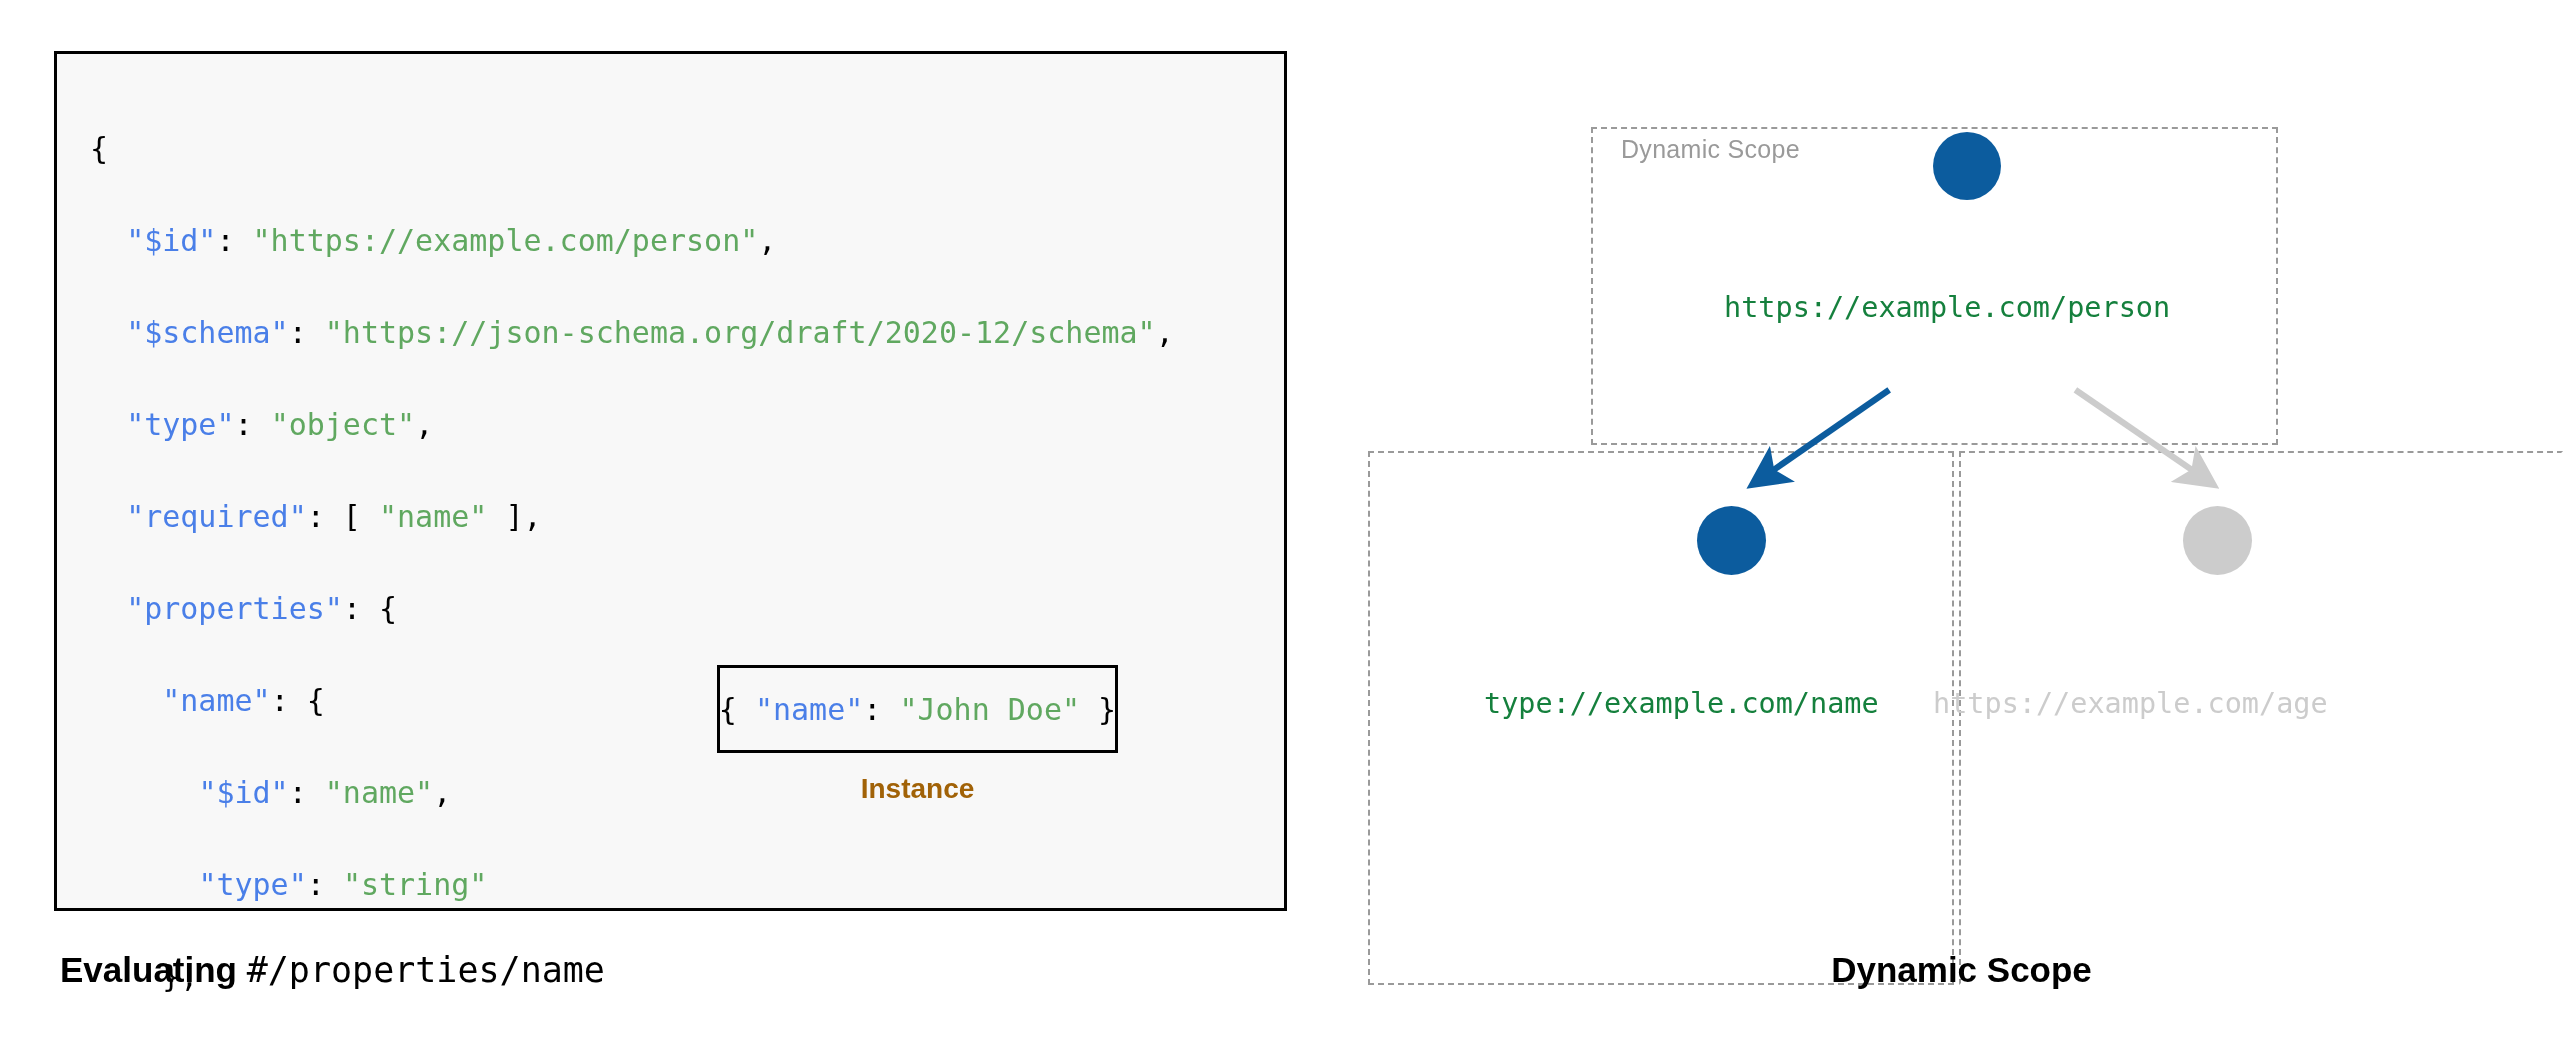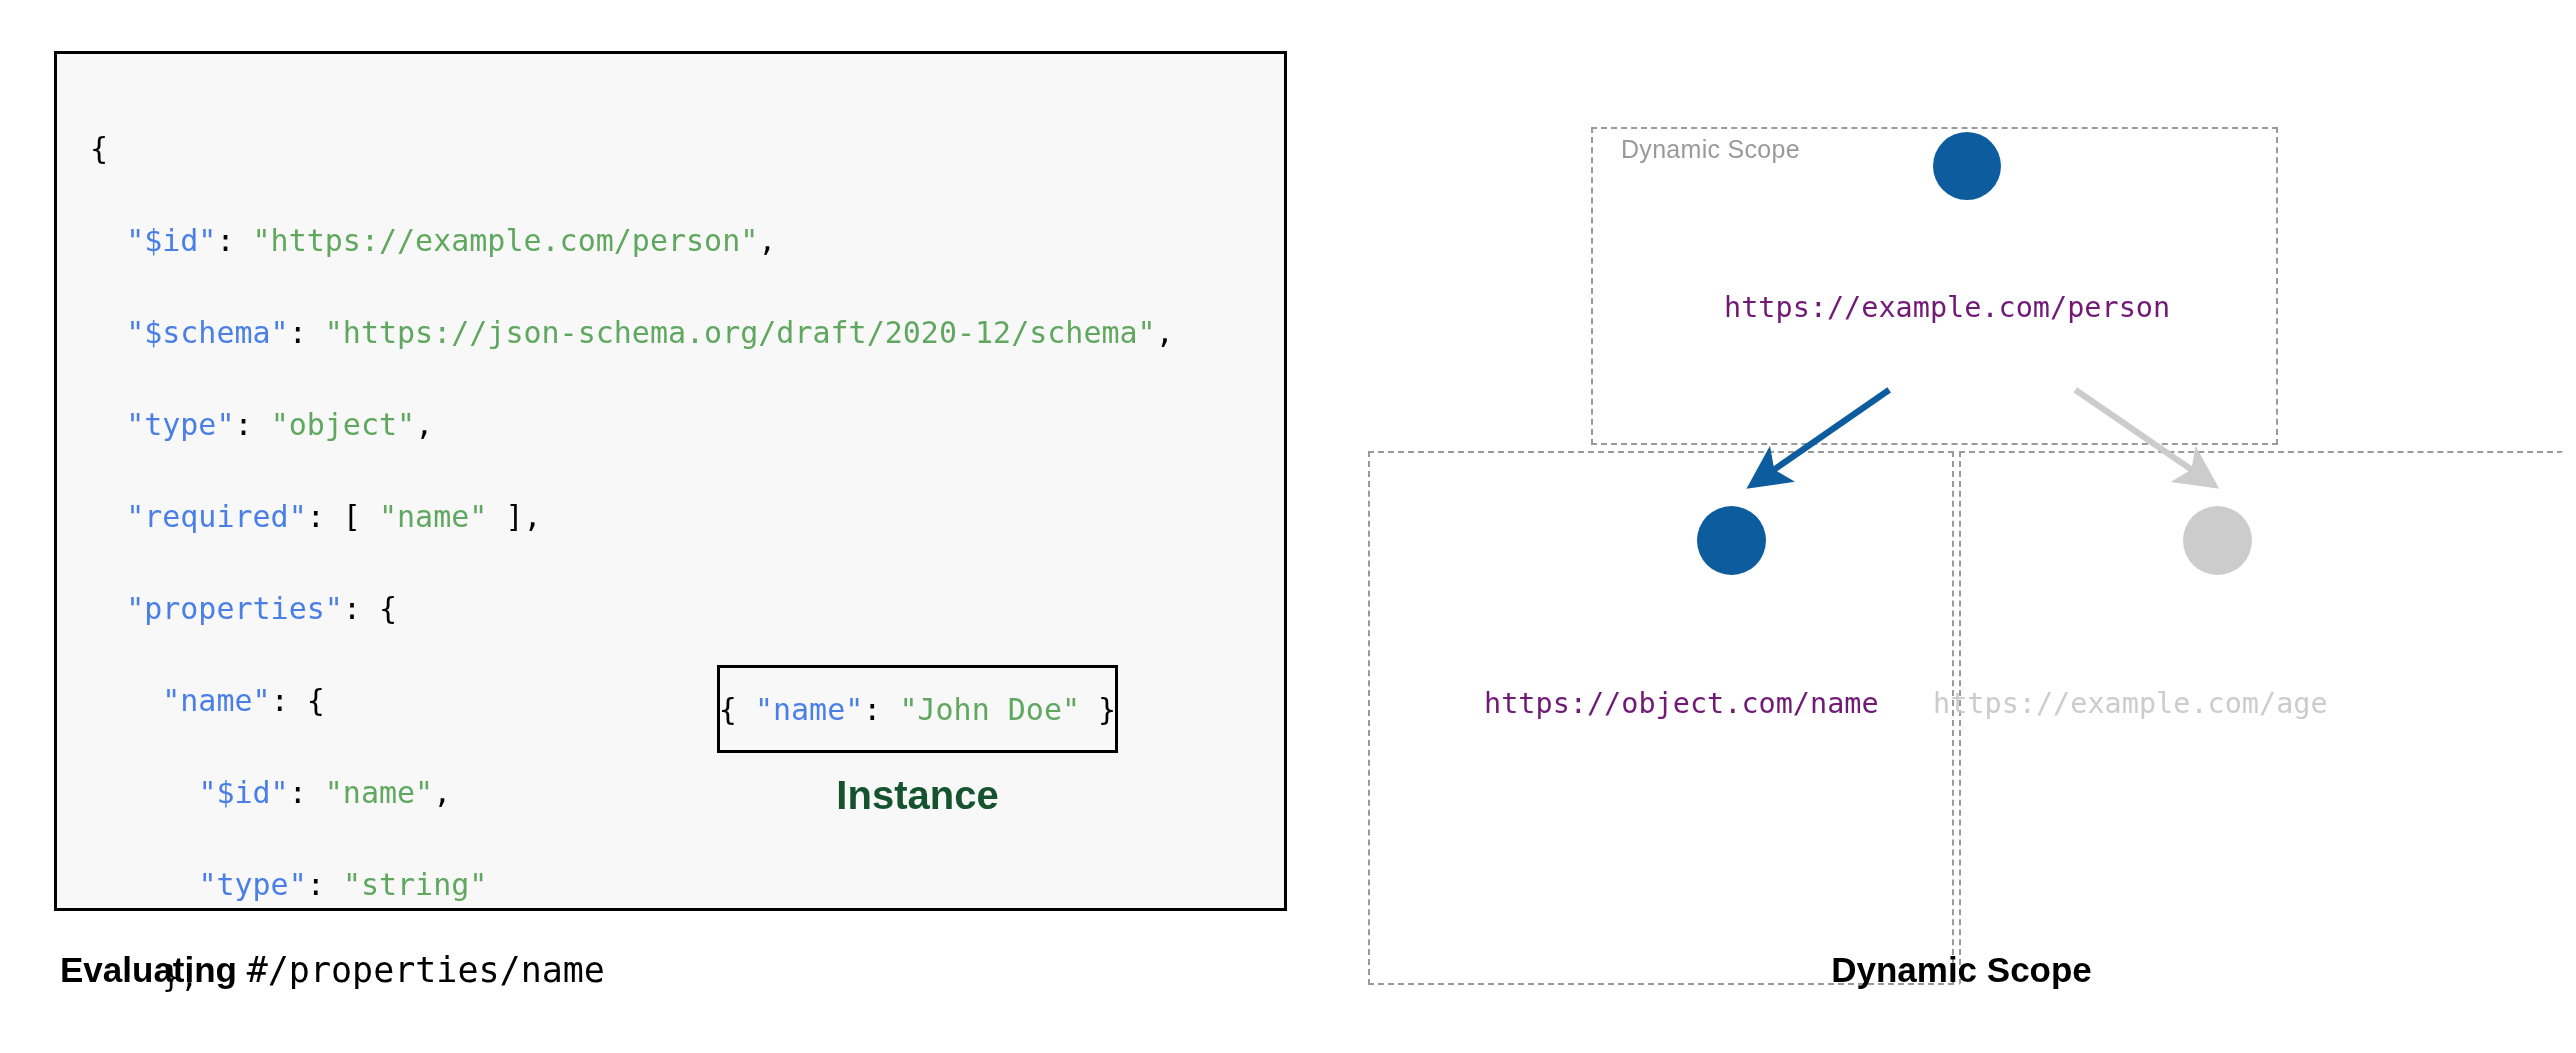--- a/index.html
+++ b/index.html
@@ -65,22 +65,22 @@
     color: #000000;
   }
   #instance-caption {
     position: absolute;
     left: 717px;
     top: 773px;
     width: 401px;
     text-align: center;
     font-family: "Liberation Sans", sans-serif;
     font-weight: bold;
-    font-size: 40px;
-    color: #14532d;
+    font-size: 28px;
+    color: #a16207;
   }
 
   
   #left-caption {
     position: absolute;
     left: 60px;
     top: 950px;
     font-size: 35px;
     color: #000000;
     white-space: pre;
@@ -165,21 +165,21 @@
     width: 69px;
     height: 69px;
   }
 
   .node-label {
     position: absolute;
     font-family: "DejaVu Sans Mono", "Liberation Mono", monospace;
     font-size: 28.5px;
     white-space: nowrap;
   }
-  .node-label.active { color: #701a75; text-align: center; }
+  .node-label.active { color: #15803d; text-align: center; }
   .node-label.dimmed { color: #cccccc; }
 
   #label-person { left: 369px;  top: 206px; }
   #label-name   { left: 129px;  top: 602px; }
   #label-age    { left: 578px; top: 602px; }
 
   #edges-svg {
     position: absolute;
     left: 0;
     top: 0;
@@ -252,18 +252,18 @@
     </defs>
     <line x1="938" y1="535" x2="700" y2="700" stroke="#0c5c9e" stroke-width="11" marker-end="url(#arrow-active)"></line>
     <line x1="1265" y1="535" x2="1505" y2="700" stroke="#cccccc" stroke-width="11" marker-end="url(#arrow-dim)"></line>
   </svg>
 
   <div class="node-circle active" id="node-person"></div>
   <div class="node-circle active" id="node-name"></div>
   <div class="node-circle dimmed" id="node-age"></div>
 
   <div class="node-label active" id="label-person">https://example.com/person</div>
-  <div class="node-label active" id="label-name">https://object.com/name</div>
+  <div class="node-label active" id="label-name">type://example.com/name</div>
   <div class="node-label dimmed" id="label-age">https://example.com/age</div>
 </div>
 
 <div id="right-caption">Dynamic Scope</div>
 
 
 </body></html>

